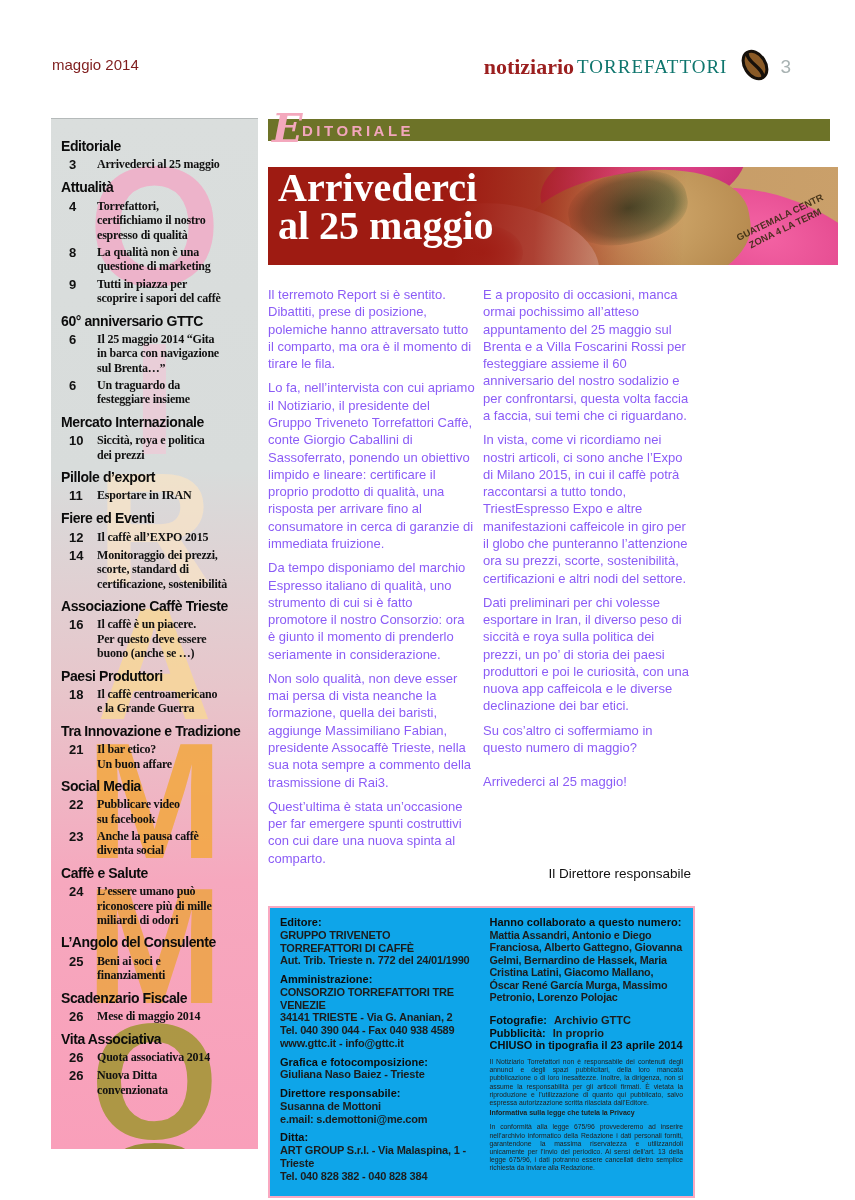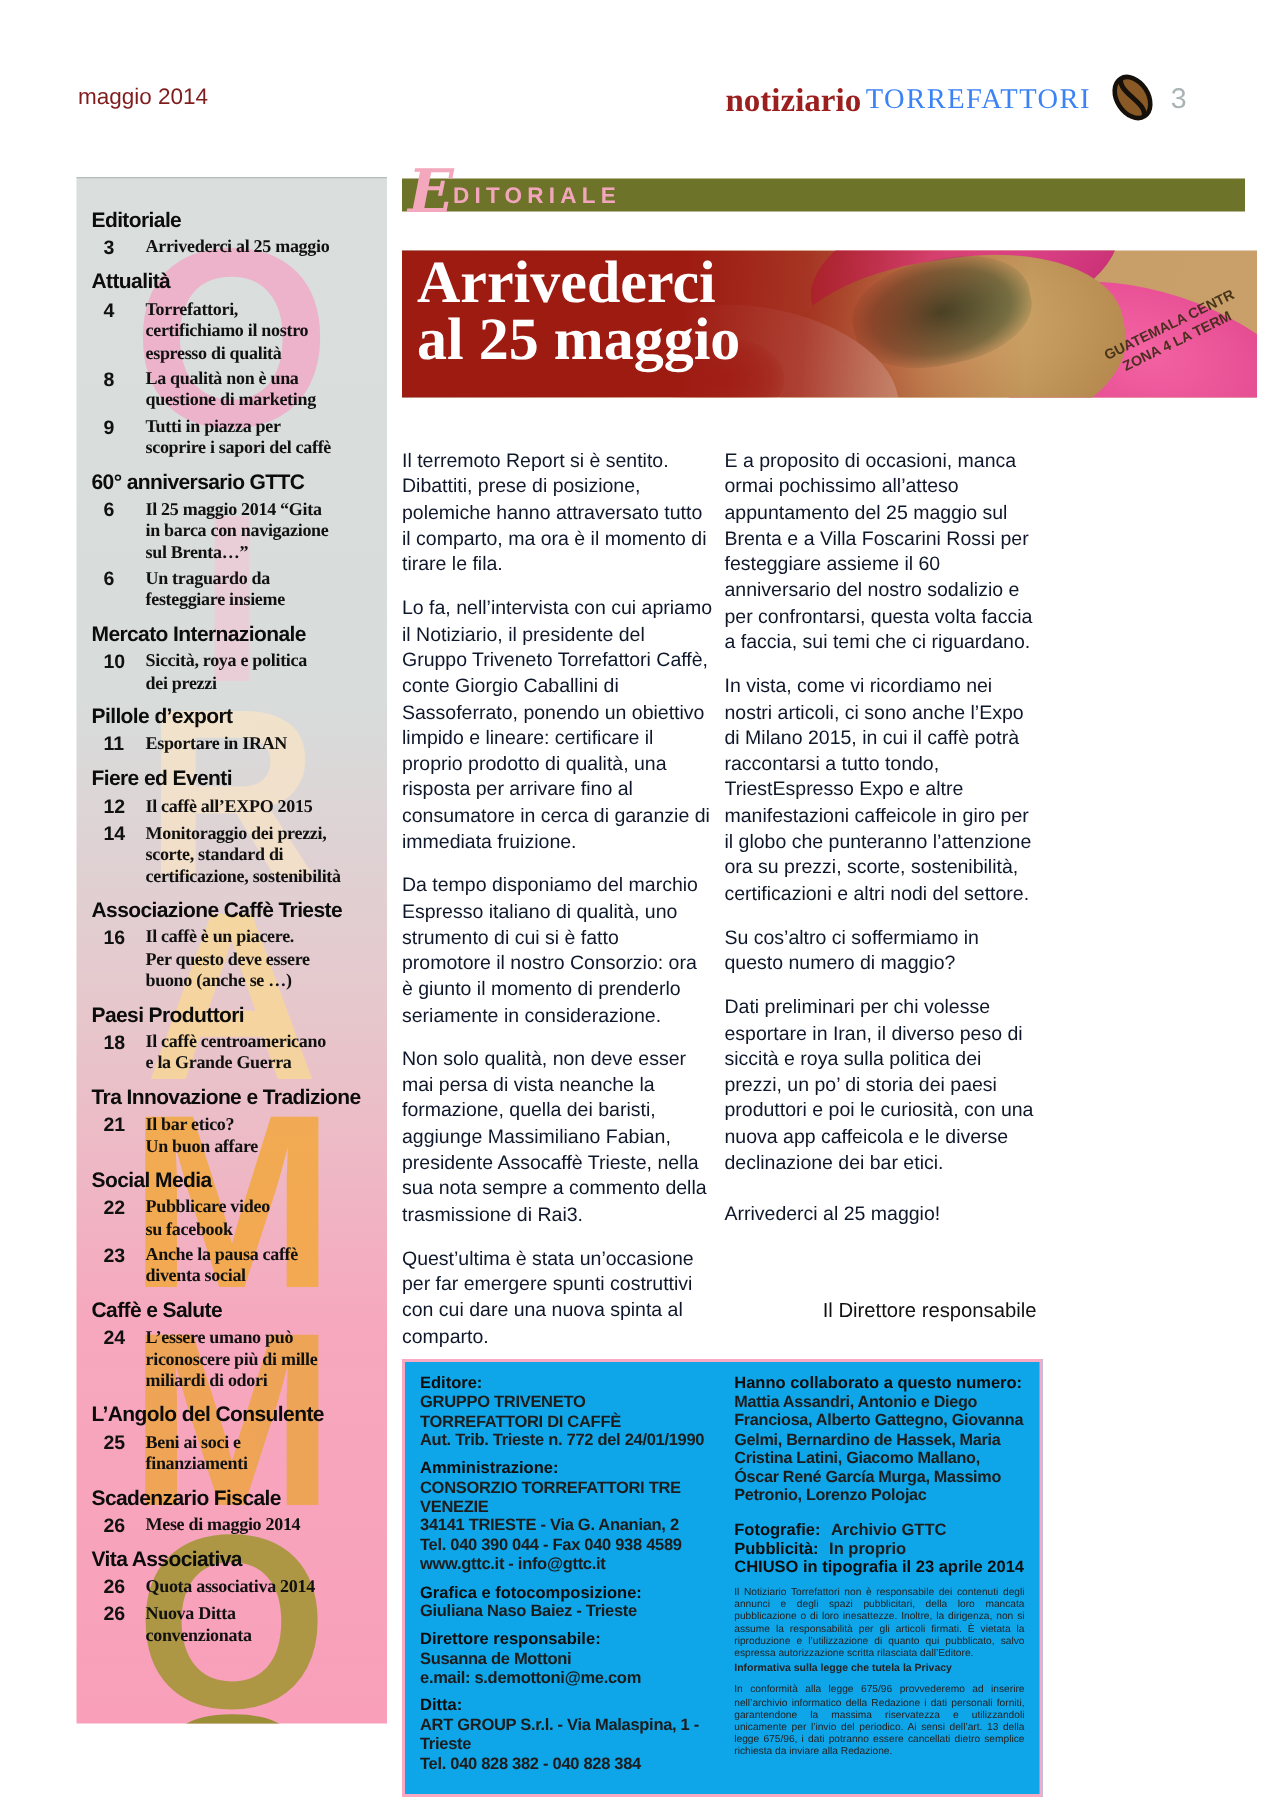--- a/index.html
+++ b/index.html
@@ -3,21 +3,21 @@
 <meta charset="utf-8">
 <style>
   html,body{margin:0;padding:0;background:#e9e9e9;}
   .page{position:relative;width:855px;height:1200px;background:#ffffff;margin:0 auto;
         font-family:"Liberation Sans",sans-serif;overflow:hidden;}
 
   
   .hdr-date{position:absolute;left:52px;top:56px;font-size:15px;color:#7f1d1d;}
   .masthead{position:absolute;top:46px;right:64px;height:42px;display:flex;align-items:center;}
   .masthead .primary{font-family:"Liberation Serif",serif;font-weight:bold;font-size:22px;color:#9b1f1f;}
-  .masthead .secondary{font-family:"Liberation Serif",serif;font-size:19px;color:#3b82f6;letter-spacing:1px;margin-left:3px;}
+  .masthead .secondary{font-family:"Liberation Serif",serif;font-size:19px;color:#0f766e;letter-spacing:1px;margin-left:3px;}
   .masthead .bean{margin:0 7px 0 10px;}
   .masthead .pagenum{font-size:19px;color:#a9b3b3;}
 
   
   .sidebar{position:absolute;left:51px;top:118px;width:207px;height:1030px;overflow:hidden;
            border-top:1px solid #b5baba;
            background:linear-gradient(180deg,#dadedd 0%,#d8dcdb 34%,#e7c6cb 55%,#f6a8be 74%,#f99fba 100%);}
   .wm-letter{position:absolute;left:50%;transform:translateX(-50%);font-weight:bold;line-height:1;
              font-family:"Liberation Sans",sans-serif;pointer-events:none;}
   .toc{position:relative;padding:12px 8px 0 10px;z-index:2;}
@@ -56,21 +56,21 @@
   .lbl-guat{right:8px;top:44px;transform:rotate(-26deg);font-size:9.5px;color:#3a2a12;text-align:center;line-height:1.25;opacity:.9;}
   .red-ov{position:absolute;inset:0;z-index:5;
           background:linear-gradient(93deg,#9e1b12 0%,#9e1b12 33%,rgba(158,27,18,.8) 47%,rgba(158,27,18,.28) 62%,rgba(158,27,18,0) 73%);}
   .banner-title{position:absolute;left:10px;top:2px;z-index:6;font-family:"Liberation Serif",serif;
                 font-weight:bold;font-size:40px;line-height:.96;color:#ffffff;}
 
   
   .col{position:absolute;top:286px;}
   .col1{left:268px;width:207px;}
   .col2{left:483px;width:208px;}
-  .body-p{font-size:13px;line-height:1.33;color:#0f172a;margin:12px 0 7px;}
+  .body-p{font-size:13px;line-height:1.33;color:#8b5cf6;margin:0 0 7px;}
   .body-p.closing{margin-top:17px;}
   .signature{position:absolute;left:483px;top:866px;width:208px;text-align:right;
              font-weight:normal;font-size:13.5px;color:#111;}
 
   
   .colophon{position:absolute;left:268px;top:906px;width:427px;min-height:246px;box-sizing:border-box;
             background:#0ea5e9;border:2px solid #f9a9c1;padding:8px 10px;display:flex;gap:16px;}
   .colo-col{width:50%;}
   .colo-group{margin-bottom:6px;}
   .colo-label{font-weight:bold;font-size:11px;line-height:1.16;color:#0d0d0d;}
@@ -254,22 +254,22 @@
   <div class="col col1" id="col1">
       <p class="body-p">Il terremoto Report si è sentito. Dibattiti, prese di posizione, polemiche hanno attraversato tutto il comparto, ma ora è il momento di tirare le fila.</p>
       <p class="body-p">Lo fa, nell’intervista con cui apriamo il Notiziario, il presidente del Gruppo Triveneto Torrefattori Caffè, conte Giorgio Caballini di Sassoferrato, ponendo un obiettivo limpido e lineare: certificare il proprio prodotto di qualità, una risposta per arrivare fino al consumatore in cerca di garanzie di immediata fruizione.</p>
       <p class="body-p">Da tempo disponiamo del marchio Espresso italiano di qualità, uno strumento di cui si è fatto promotore il nostro Consorzio: ora è giunto il momento di prenderlo seriamente in considerazione.</p>
       <p class="body-p">Non solo qualità, non deve  esser mai persa di vista neanche la formazione, quella dei baristi, aggiunge Massimiliano Fabian, presidente Assocaffè Trieste, nella sua nota sempre a commento della trasmissione di Rai3.</p>
       <p class="body-p">Quest’ultima è stata un’occasione per far emergere spunti costruttivi con cui dare una nuova spinta al comparto.</p>
     </div>
   <div class="col col2" id="col2">
       <p class="body-p">E a proposito di occasioni, manca ormai pochissimo all’atteso appuntamento del 25 maggio sul Brenta e a Villa Foscarini Rossi per festeggiare assieme il 60 anniversario del nostro sodalizio e per confrontarsi, questa volta faccia a faccia, sui temi che ci riguardano.</p>
       <p class="body-p">In vista, come vi ricordiamo nei nostri articoli, ci sono anche l’Expo di Milano 2015, in cui il caffè potrà raccontarsi a tutto tondo, TriestEspresso Expo e altre manifestazioni caffeicole in giro per il globo che punteranno l’attenzione ora su prezzi, scorte, sostenibilità, certificazioni e altri nodi del settore.</p>
+      <p class="body-p">Dati preliminari per chi volesse esportare in Iran, il diverso peso di siccità e roya sulla politica dei prezzi, un po’ di storia dei paesi produttori e poi le curiosità, con una nuova app caffeicola e le diverse declinazione dei bar etici.</p>
       <p class="body-p">Su cos’altro ci soffermiamo in questo numero di maggio?</p>
-      <p class="body-p">Dati preliminari per chi volesse esportare in Iran, il diverso peso di siccità e roya sulla politica dei prezzi, un po’ di storia dei paesi produttori e poi le curiosità, con una nuova app caffeicola e le diverse declinazione dei bar etici.</p>
       <p class="body-p closing">Arrivederci al 25 maggio!</p>
     </div>
   <div class="signature">Il Direttore responsabile</div>
 
   <div class="colophon">
     <div class="colo-col" id="coloLeft">
         <div class="colo-group">
           <div class="colo-label">Editore:</div>
           <div class="colo-line">GRUPPO TRIVENETO TORREFATTORI DI CAFFÈ</div>
           <div class="colo-line">Aut. Trib. Trieste n. 772 del 24/01/1990</div>

